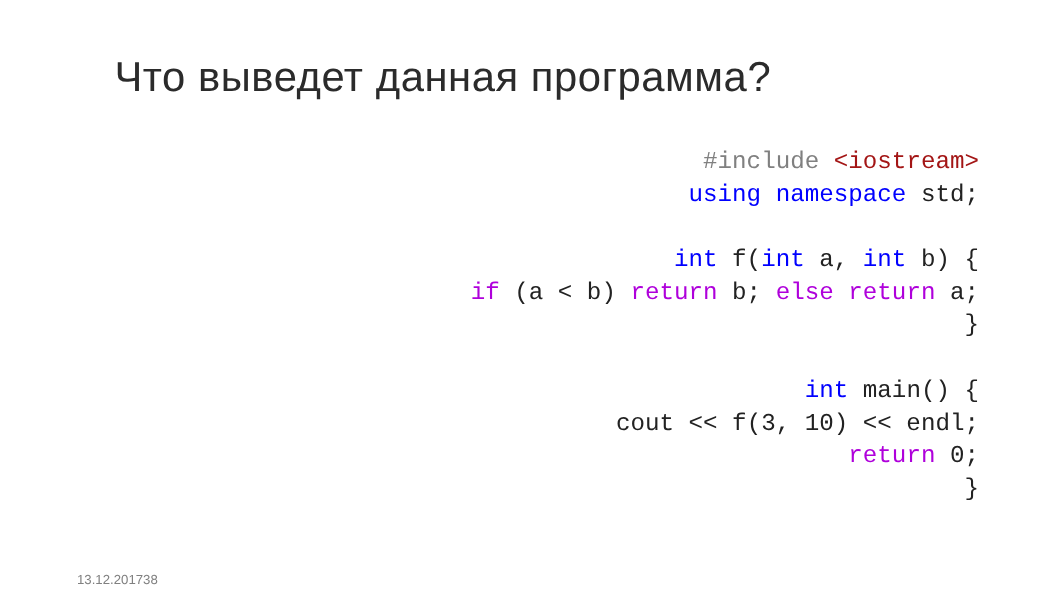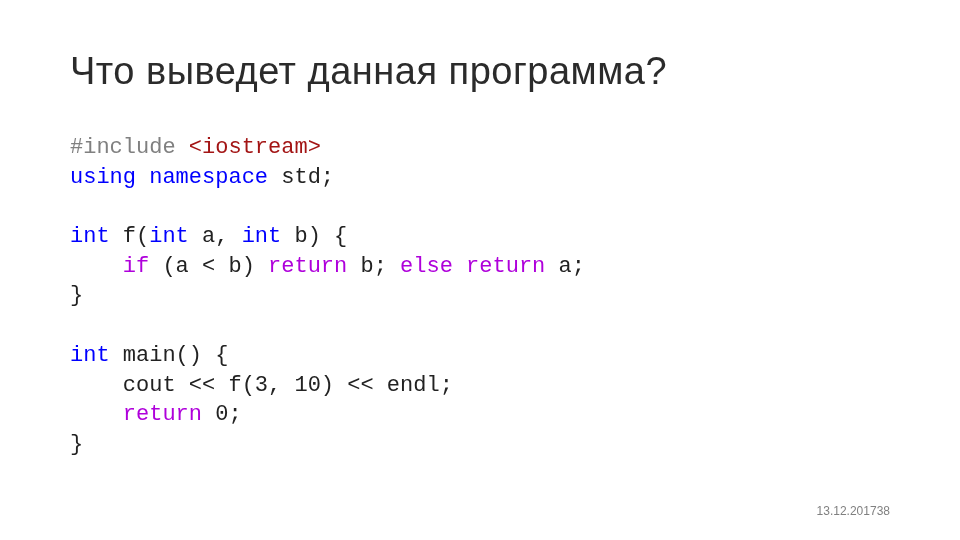--- a/index.html
+++ b/index.html
@@ -16,39 +16,41 @@
     height: 100%;
     padding: 50px 70px 30px 70px;
     position: relative;
   }
   .title {
     font-size: 38px;
     font-weight: 400;
     color: #2b2b2b;
     margin-bottom: 40px;
     letter-spacing: 0.5px;
+    margin-left: 34px;
   }
   .code-block {
     font-family: Consolas, "Courier New", monospace;
     font-size: 22px;
     line-height: 1.35;
     color: #222;
     white-space: pre;
+    text-align: right;
   }
   .inc-directive { color: #808080; }
   .str-lit { color: #a31515; }
   .kw { color: #0000ff; }
   .stmt { color: #af00db; }
   .footer {
     position: absolute;
-    bottom: 22px;
+    bottom: 6px;
     left: 70px;
     right: 70px;
     display: flex;
-    justify-content: flex-end;
+    justify-content: flex-start;
     font-size: 12px;
     color: #808080;
   }
 </style>
 </head>
 <body>
 
 <div class="slide">
   <h1 class="title">Что выведет данная программа?</h1>
 

